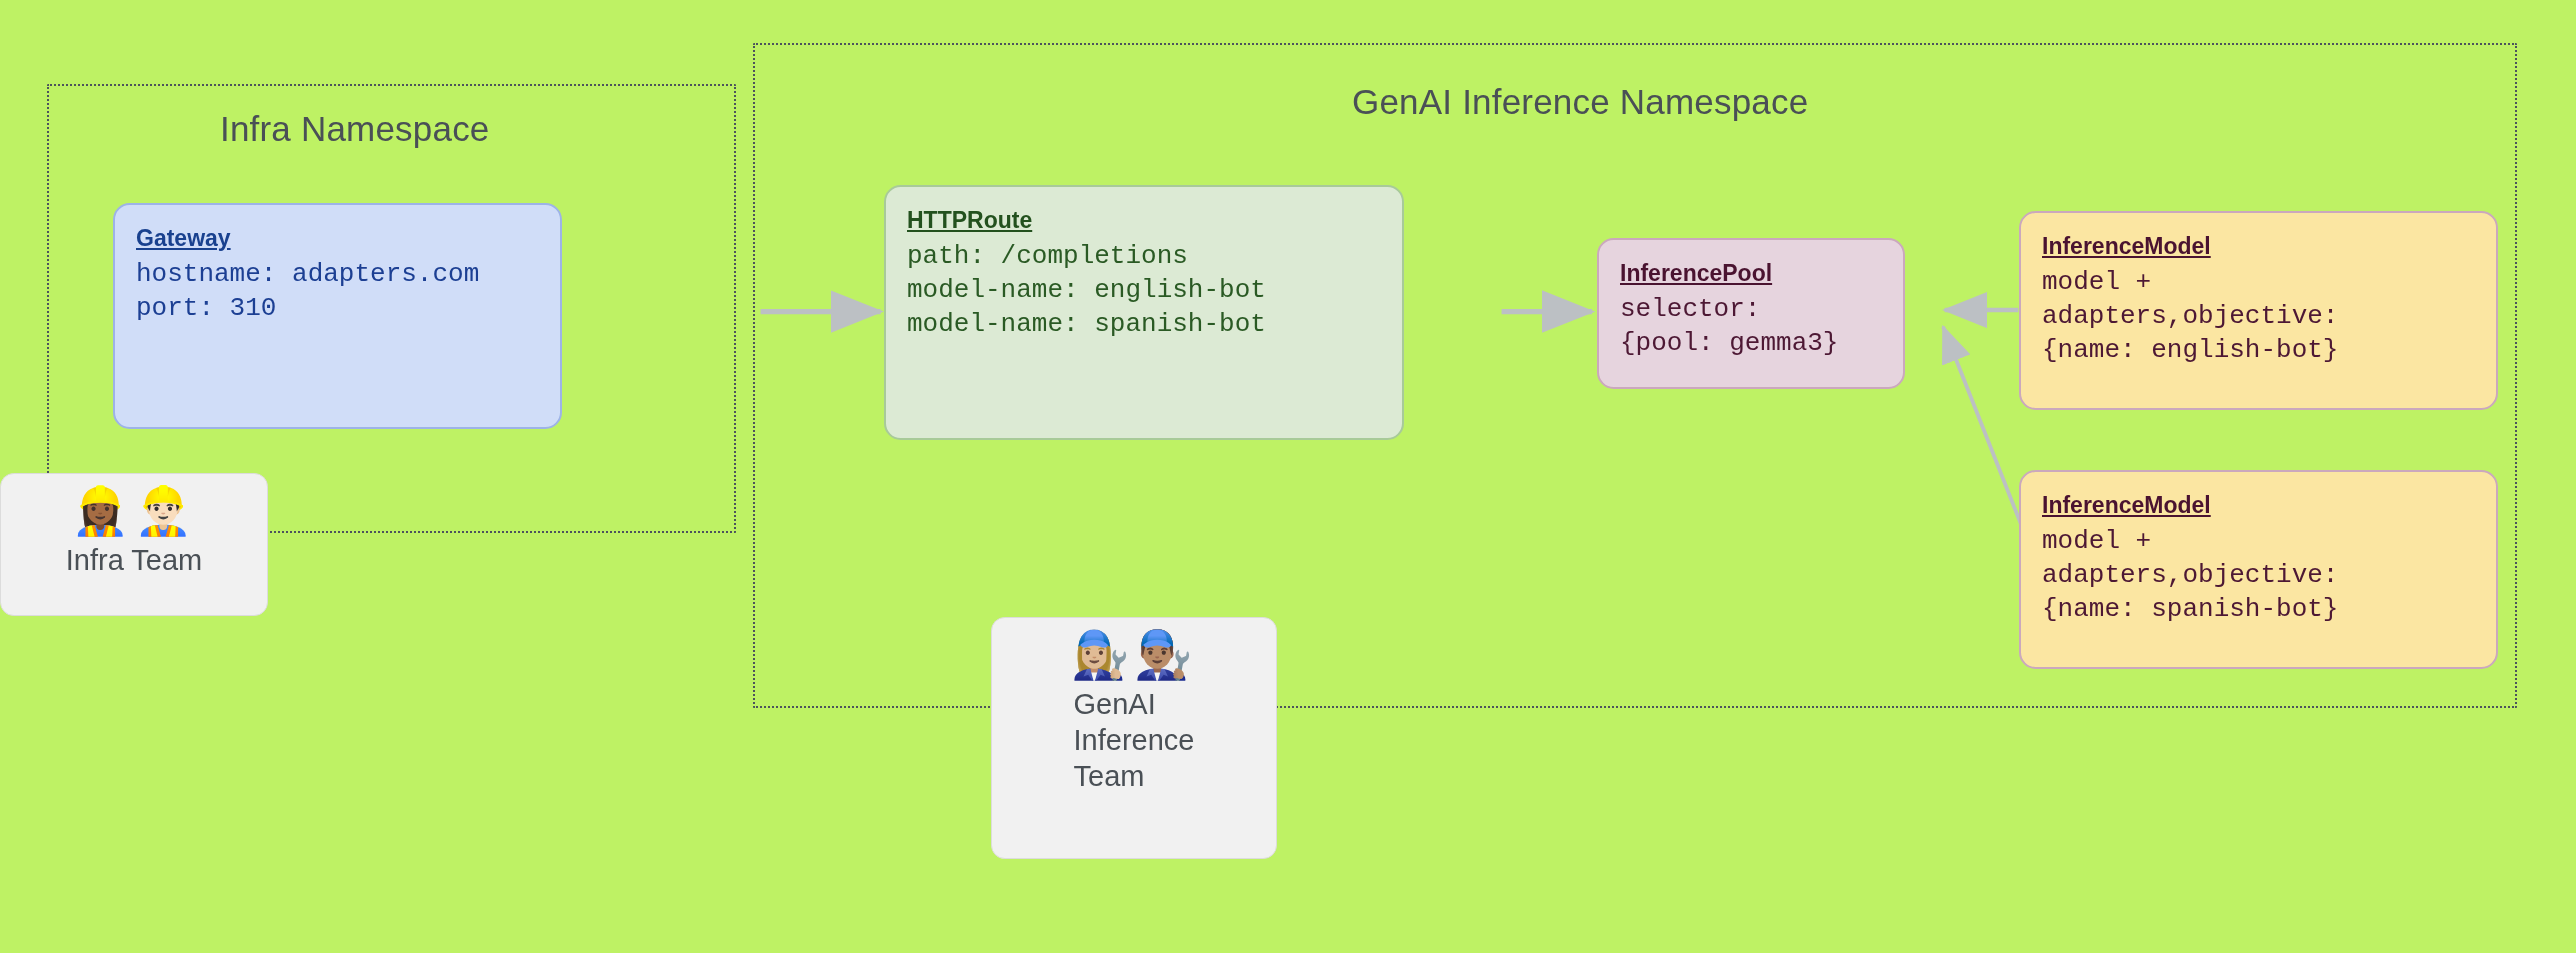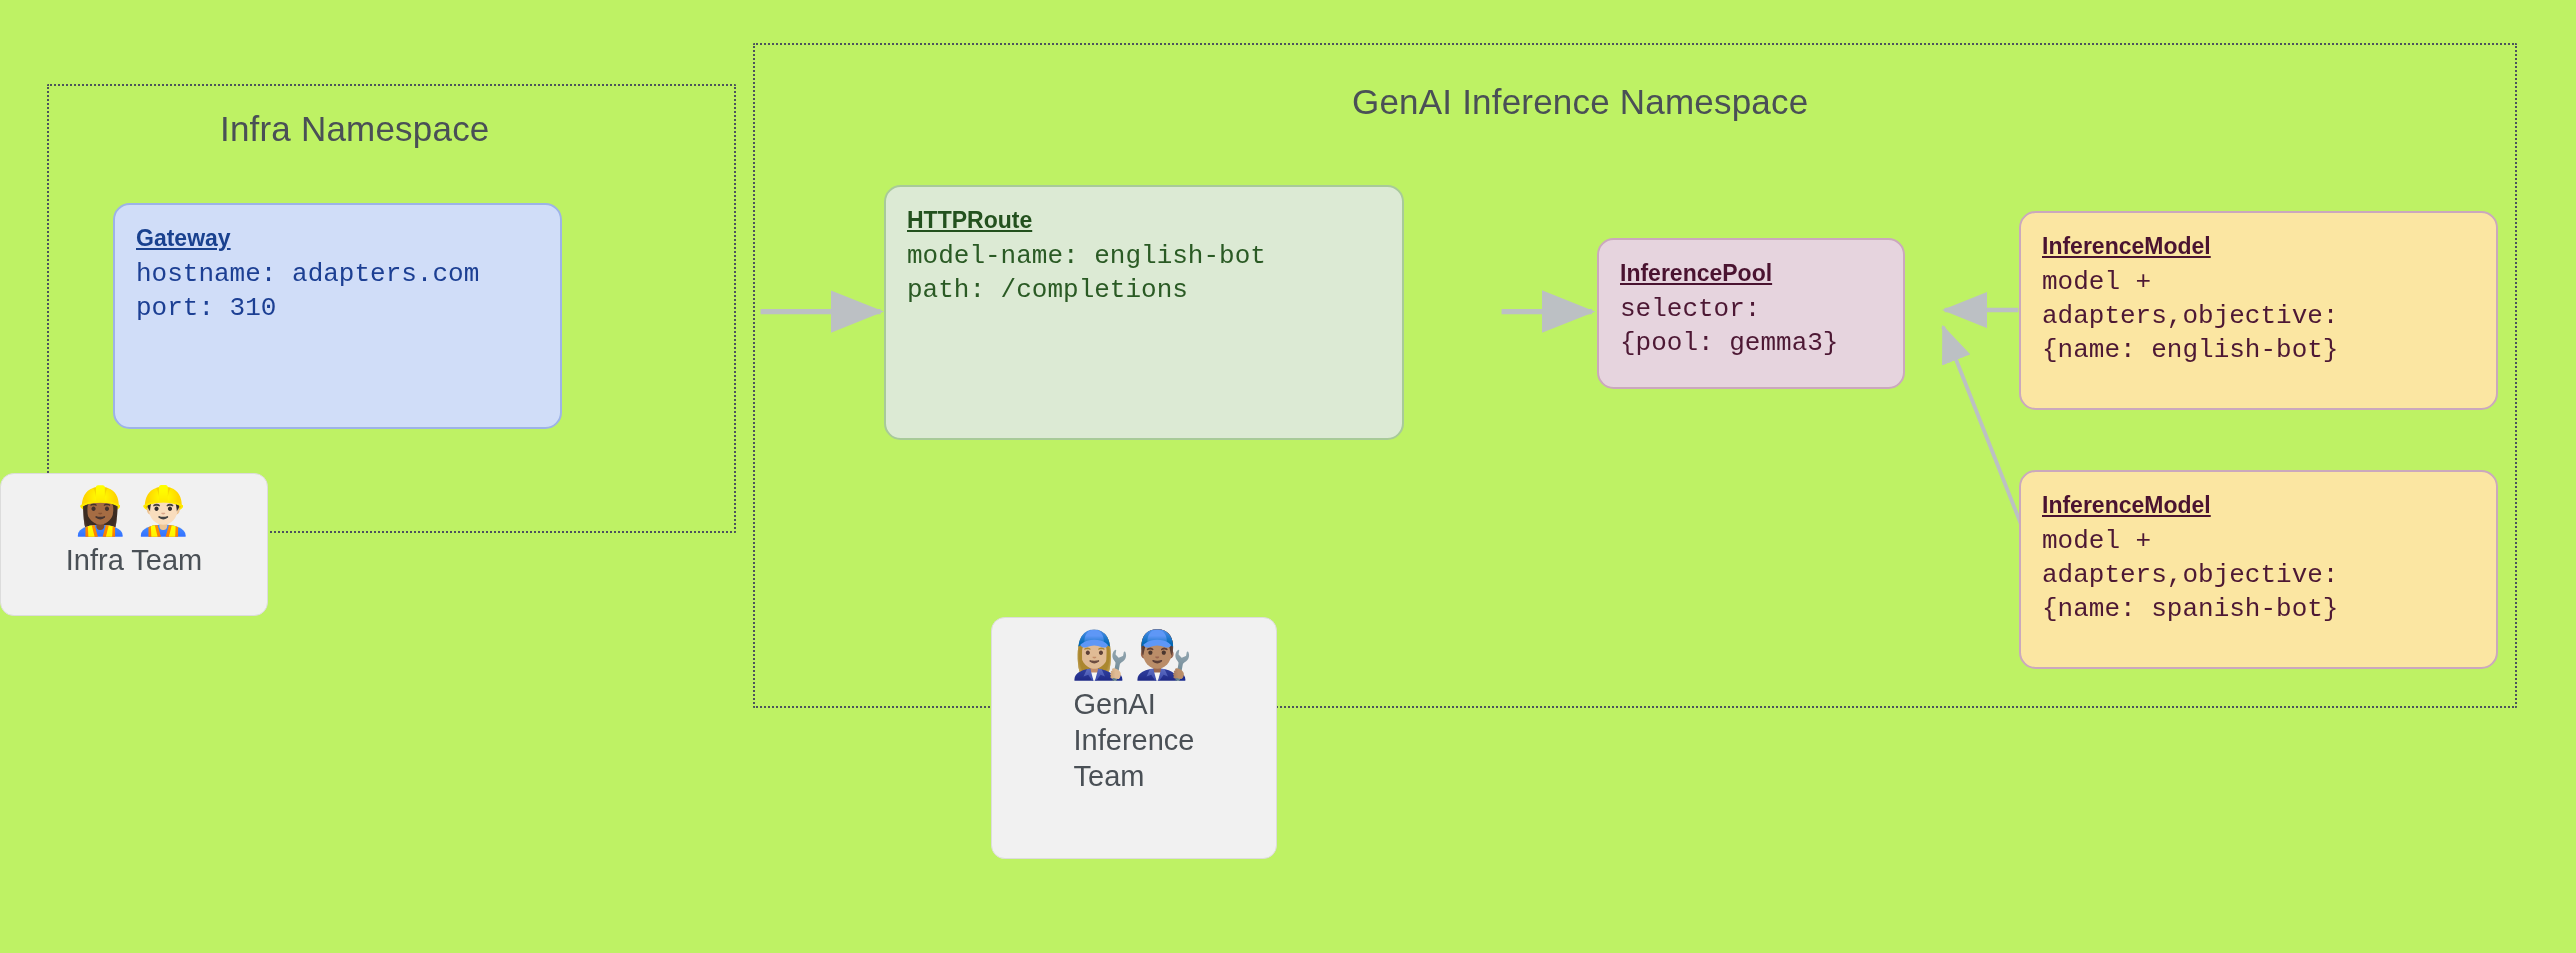--- a/index.html
+++ b/index.html
@@ -165,22 +165,23 @@
   </svg>
 
   <div class="card gateway" style="left:113px; top:203px; width:449px; height:226px;">
     <div class="title">Gateway</div>
     <div class="mono">hostname: adapters.com</div>
     <div class="mono">port: 310</div>
   </div>
 
   <div class="card httproute" style="left:884px; top:185px; width:520px; height:255px;">
     <div class="title">HTTPRoute</div>
+    <div class="mono">path: /completions</div>
     <div class="mono">model-name: english-bot</div>
-    <div class="mono">path: /completions</div>
+    <div class="mono">model-name: spanish-bot</div>
   </div>
 
   <div class="card inferencepool" style="left:1597px; top:238px; width:308px; height:151px;">
     <div class="title">InferencePool</div>
     <div class="mono">selector:</div>
     <div class="mono">{pool: gemma3}</div>
   </div>
 
   <div class="card inferencemodel" style="left:2019px; top:211px; width:479px; height:199px;">
     <div class="title">InferenceModel</div>

